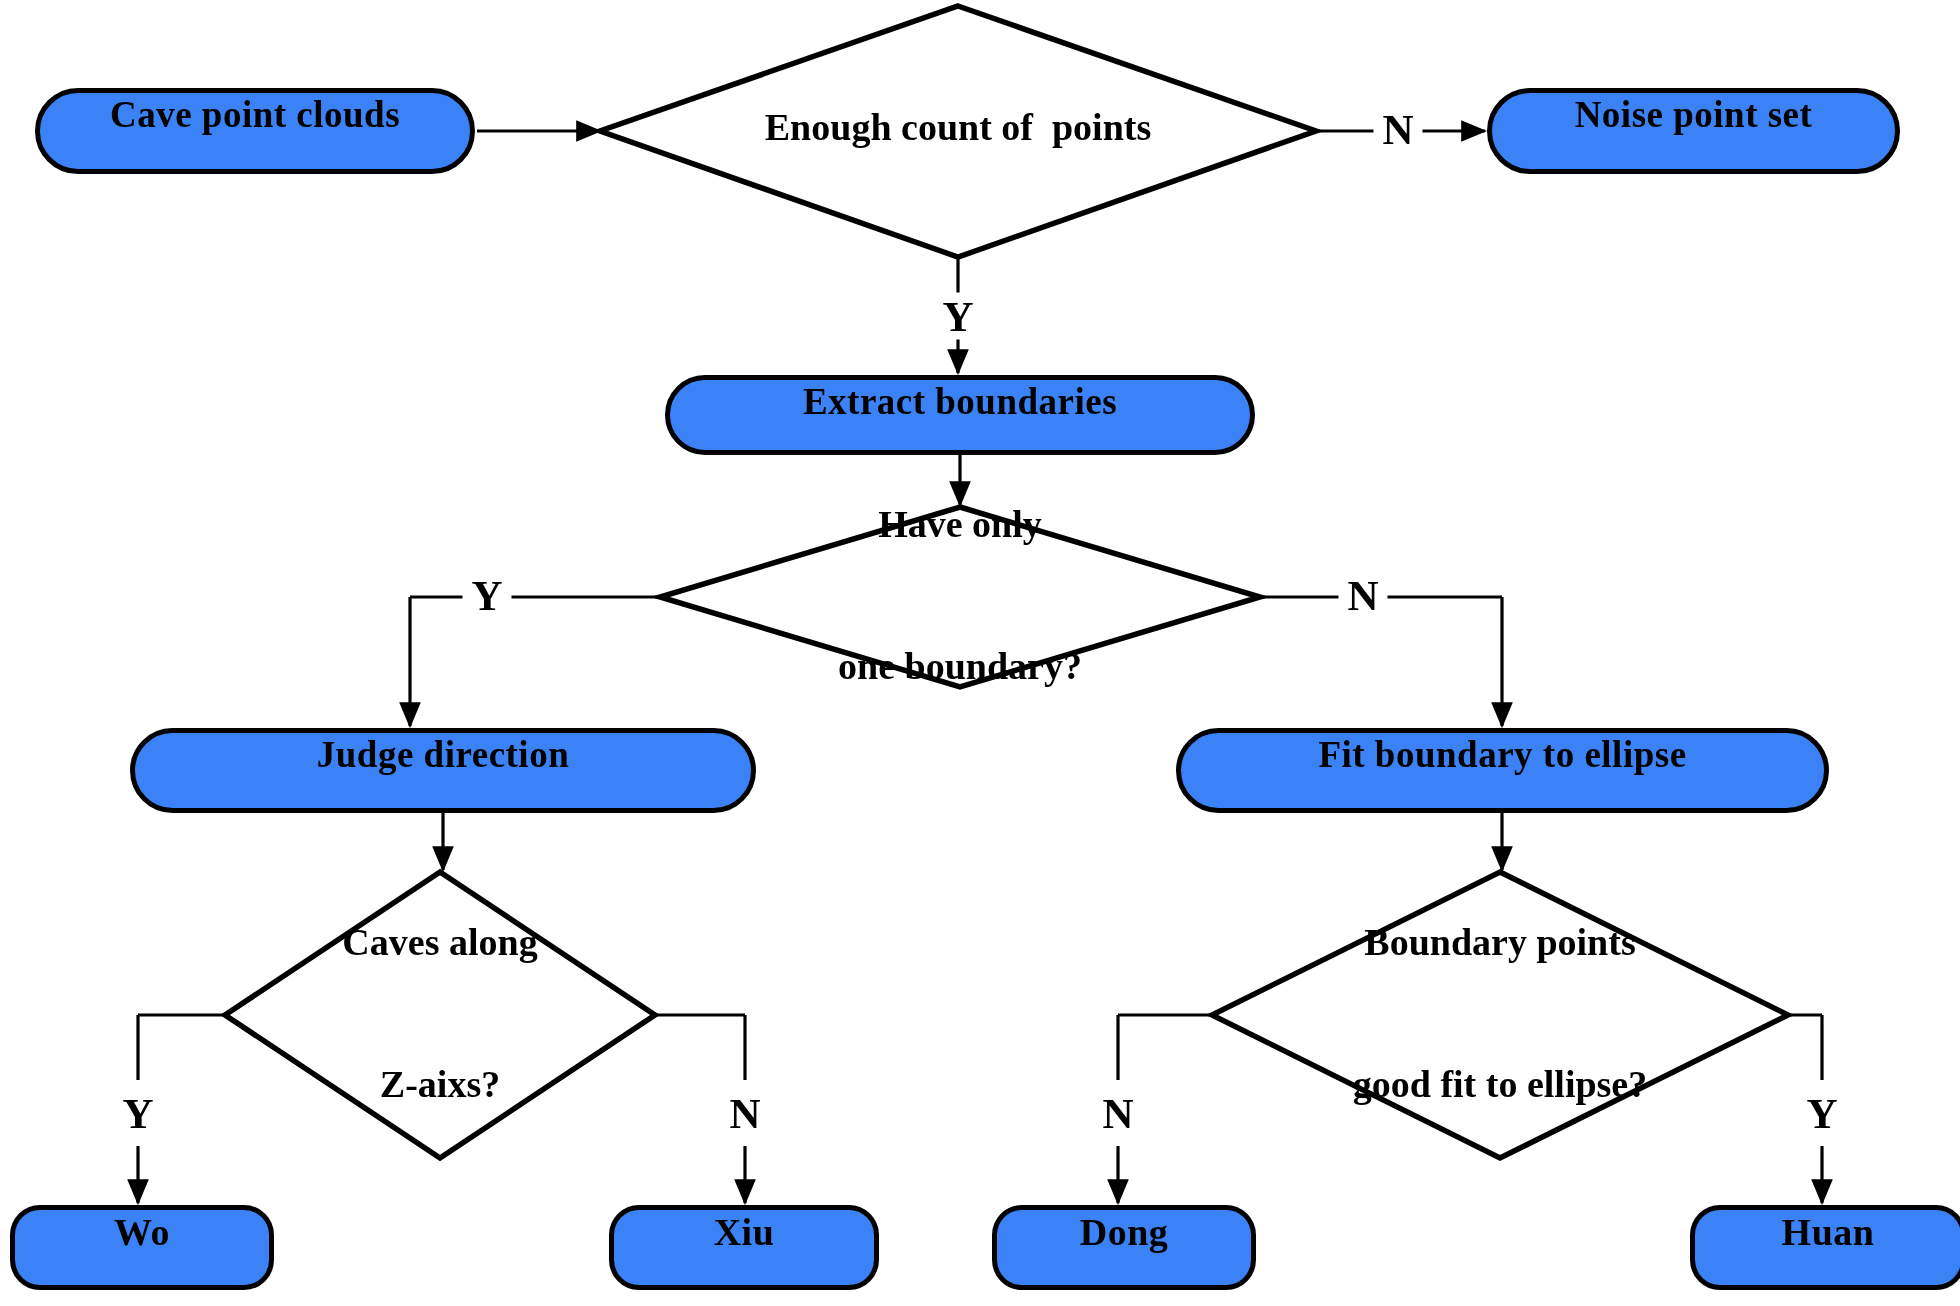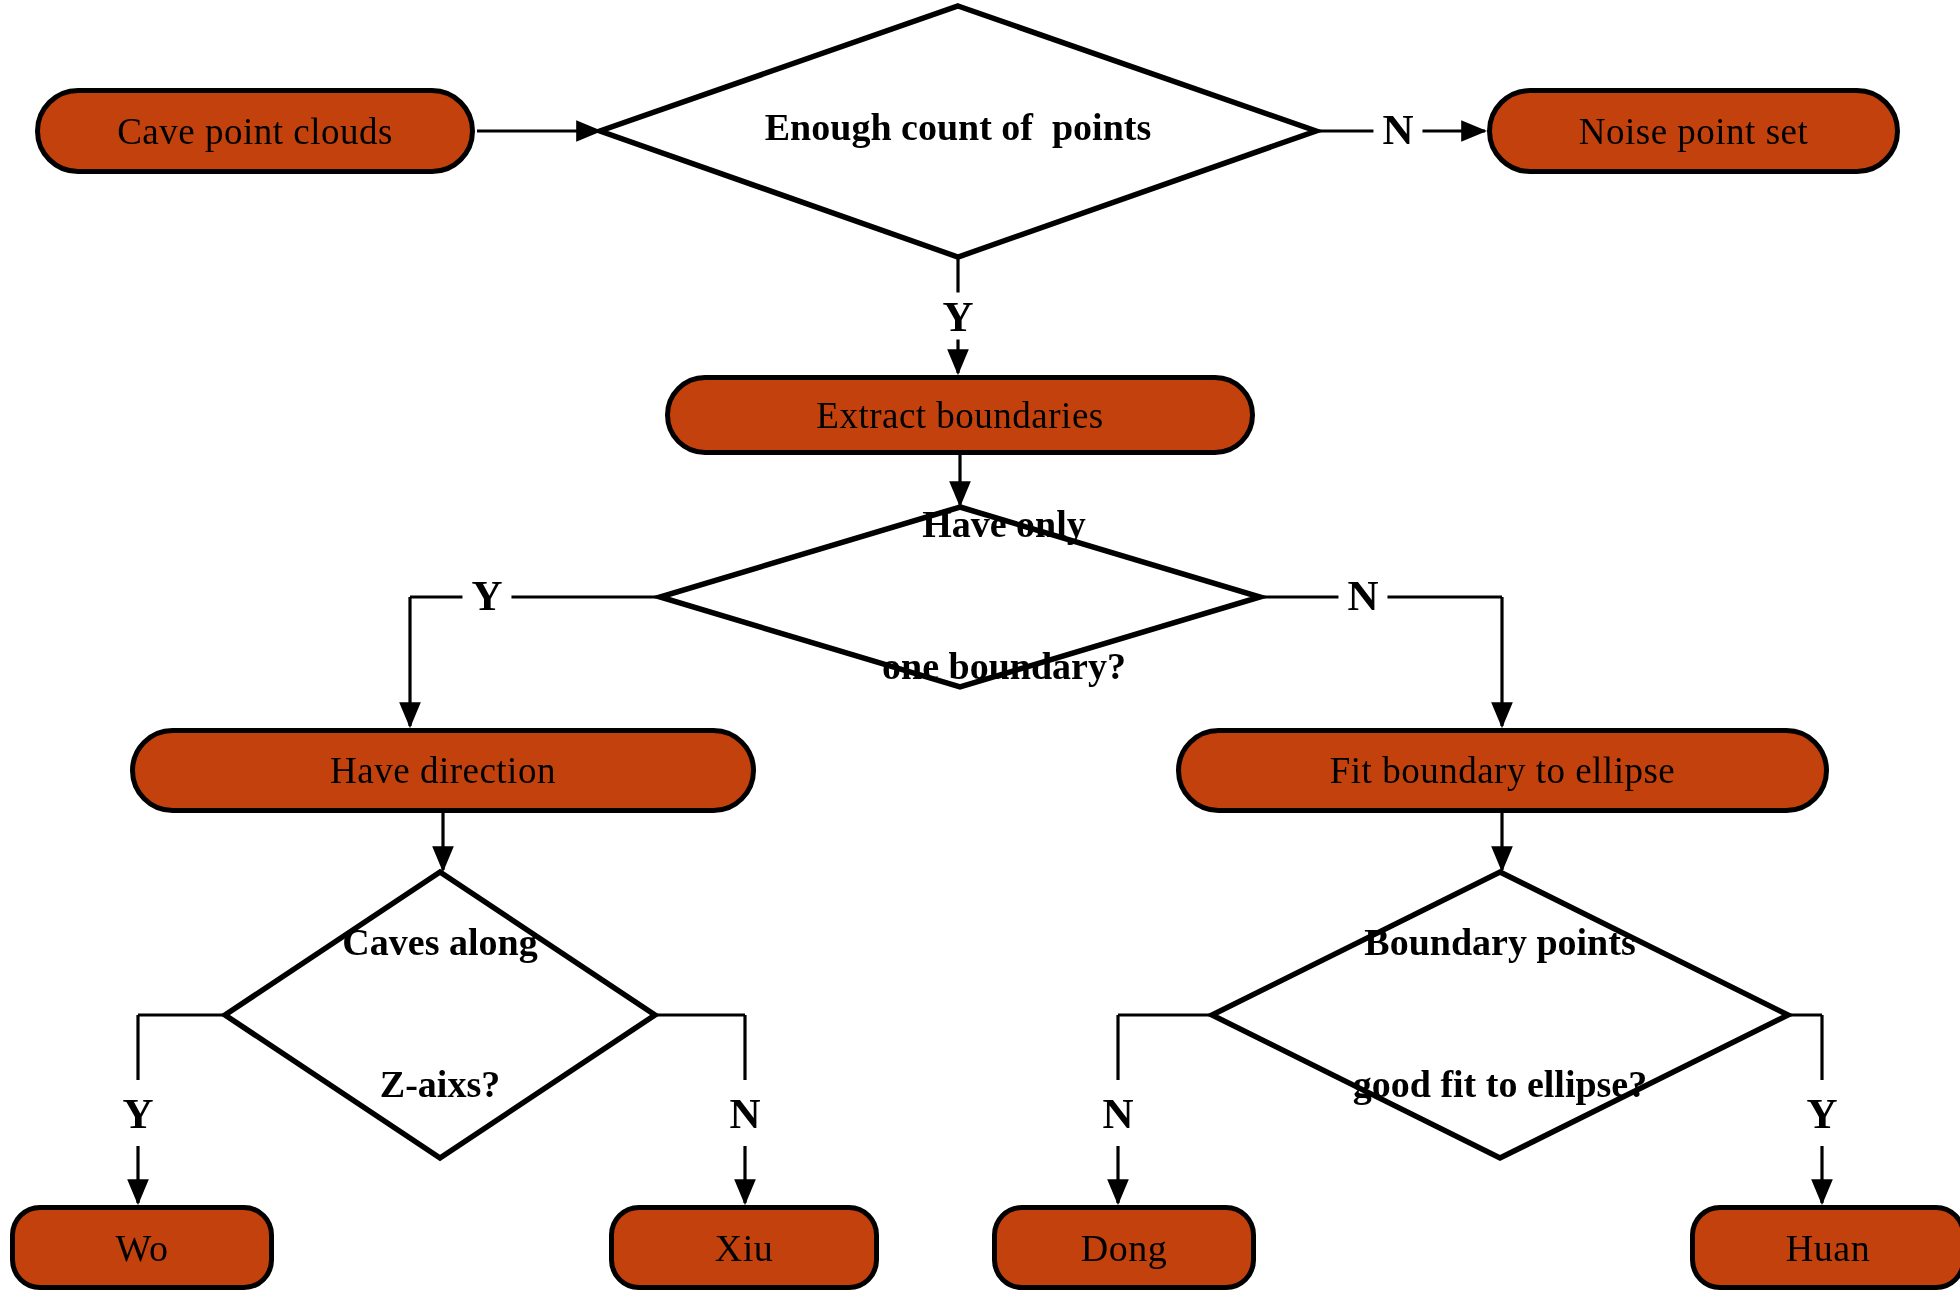--- a/index.html
+++ b/index.html
@@ -9,23 +9,23 @@
     background:#ffffff;
     font-family:"Liberation Serif", serif;
     color:#000;
     overflow:hidden;
   }
   .wires{position:absolute;left:0;top:0;width:1960px;height:1306px;}
   .wires line{stroke:#000;stroke-width:3.2;}
   .wires polygon{fill:#ffffff;stroke:#000;stroke-width:5.5;}
   .pill{
     position:absolute;box-sizing:border-box;
-    border:5.5px solid #000;border-radius:46px;background:#c2410c;
-    display:flex;align-items:center;justify-content:center;
-    font-weight:normal;font-size:37px;letter-spacing:.5px;
+    border:5.5px solid #000;border-radius:46px;background:#3b82f6;
+    display:flex;align-items:flex-start;justify-content:center;
+    font-weight:bold;font-size:37px;letter-spacing:.5px;
   }
   .pill.small{border-radius:30px;font-size:38px;}
   .dlabel{
     position:absolute;transform:translate(-50%,-50%);
     text-align:center;font-weight:bold;font-size:38px;line-height:1.24;
     white-space:pre;
   }
   .elabel{
     position:absolute;transform:translate(-50%,-50%);
     font-weight:bold;font-size:43px;line-height:1;
@@ -83,21 +83,21 @@
   <div class="pill" style="left:35px;top:88px;width:440px;height:86px;">
     <span>Cave point clouds</span>
   </div>
   <div class="pill" style="left:1487px;top:88px;width:413px;height:86px;">
     <span>Noise point set</span>
   </div>
   <div class="pill" style="left:665px;top:375px;width:590px;height:80px;">
     <span>Extract boundaries</span>
   </div>
   <div class="pill" style="left:130px;top:728px;width:626px;height:85px;">
-    <span>Have direction</span>
+    <span>Judge direction</span>
   </div>
   <div class="pill" style="left:1176px;top:728px;width:653px;height:85px;">
     <span>Fit boundary to ellipse</span>
   </div>
 
   <div class="pill small" style="left:10px;top:1205px;width:264px;height:85px;">
     <span>Wo</span>
   </div>
   <div class="pill small" style="left:609px;top:1205px;width:270px;height:85px;">
     <span>Xiu</span>
@@ -105,21 +105,21 @@
   <div class="pill small" style="left:992px;top:1205px;width:264px;height:85px;">
     <span>Dong</span>
   </div>
   <div class="pill small" style="left:1690px;top:1205px;width:276px;height:85px;">
     <span>Huan</span>
   </div>
 
   <div class="dlabel" style="left:958px;top:128px;">
     <div>Enough count of  points</div>
   </div>
-  <div class="dlabel" style="left:960px;top:595px;margin-left:44px;">
+  <div class="dlabel" style="left:960px;top:595px;">
     <div>Have only</div>
     <div>one boundary?</div>
   </div>
   <div class="dlabel" style="left:440px;top:1013px;">
     <div>Caves along</div>
     <div>Z-aixs?</div>
   </div>
   <div class="dlabel" style="left:1500px;top:1013px;">
     <div>Boundary points</div>
     <div>good fit to ellipse?</div>

